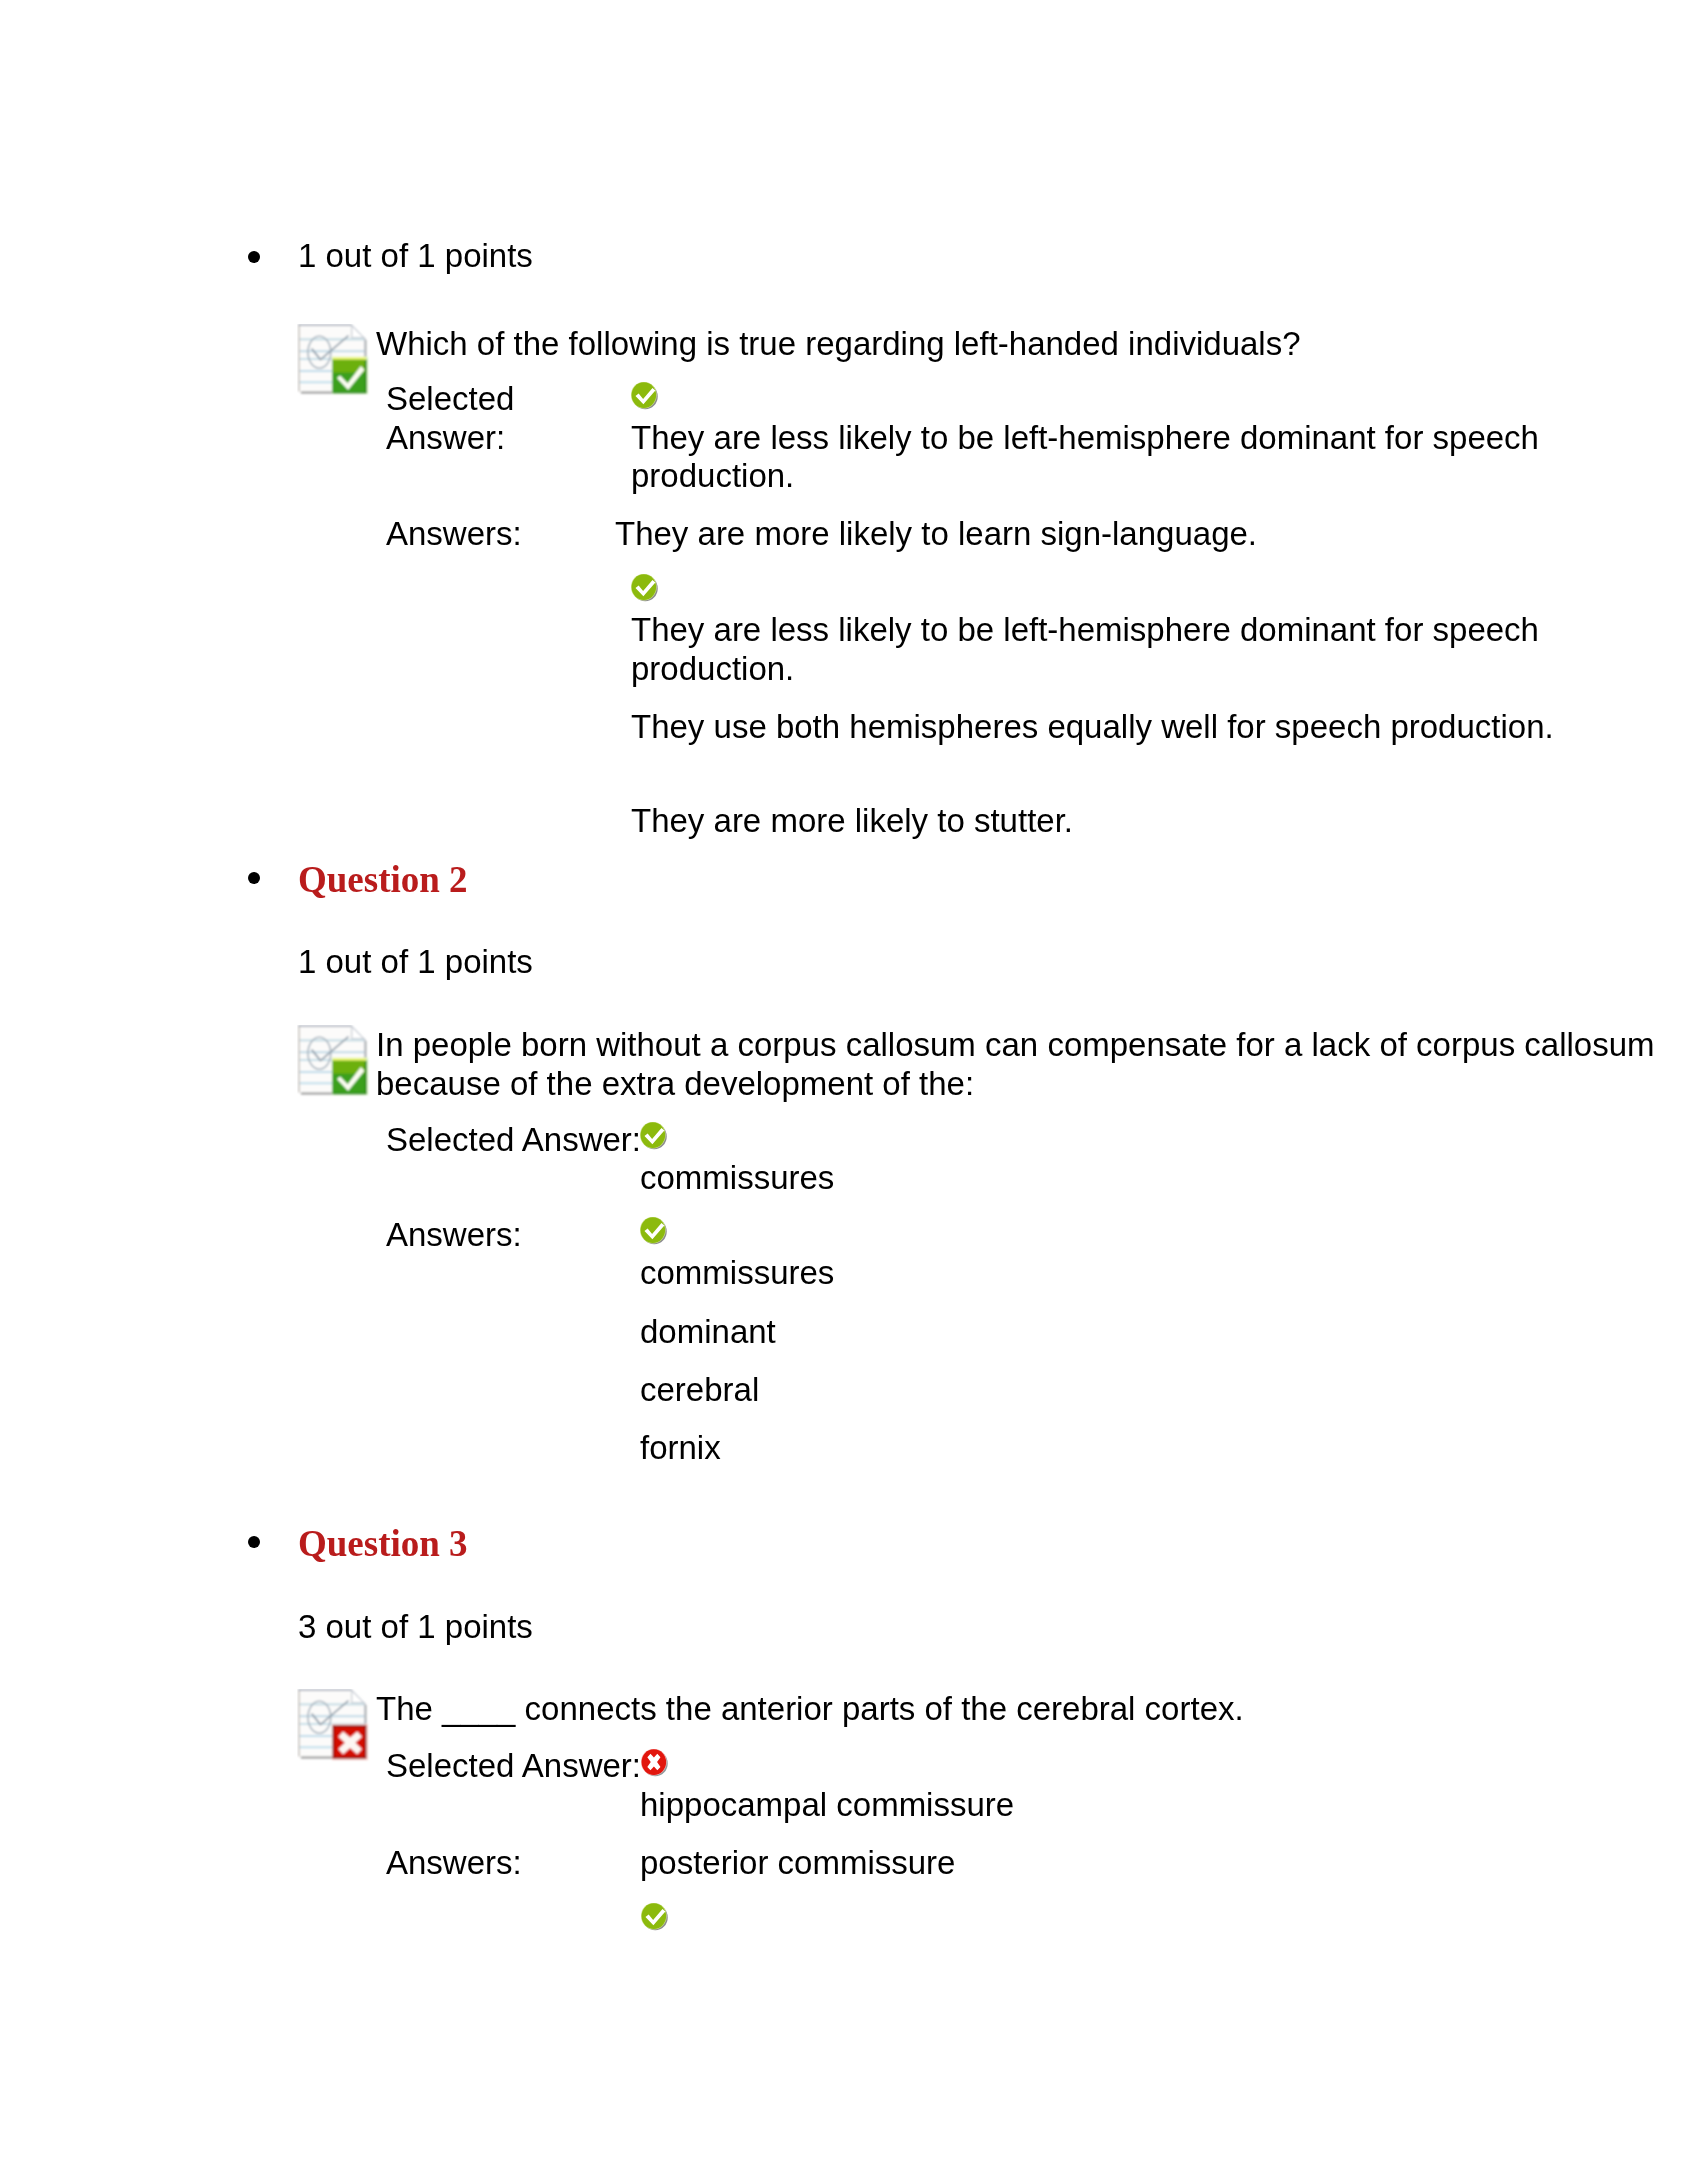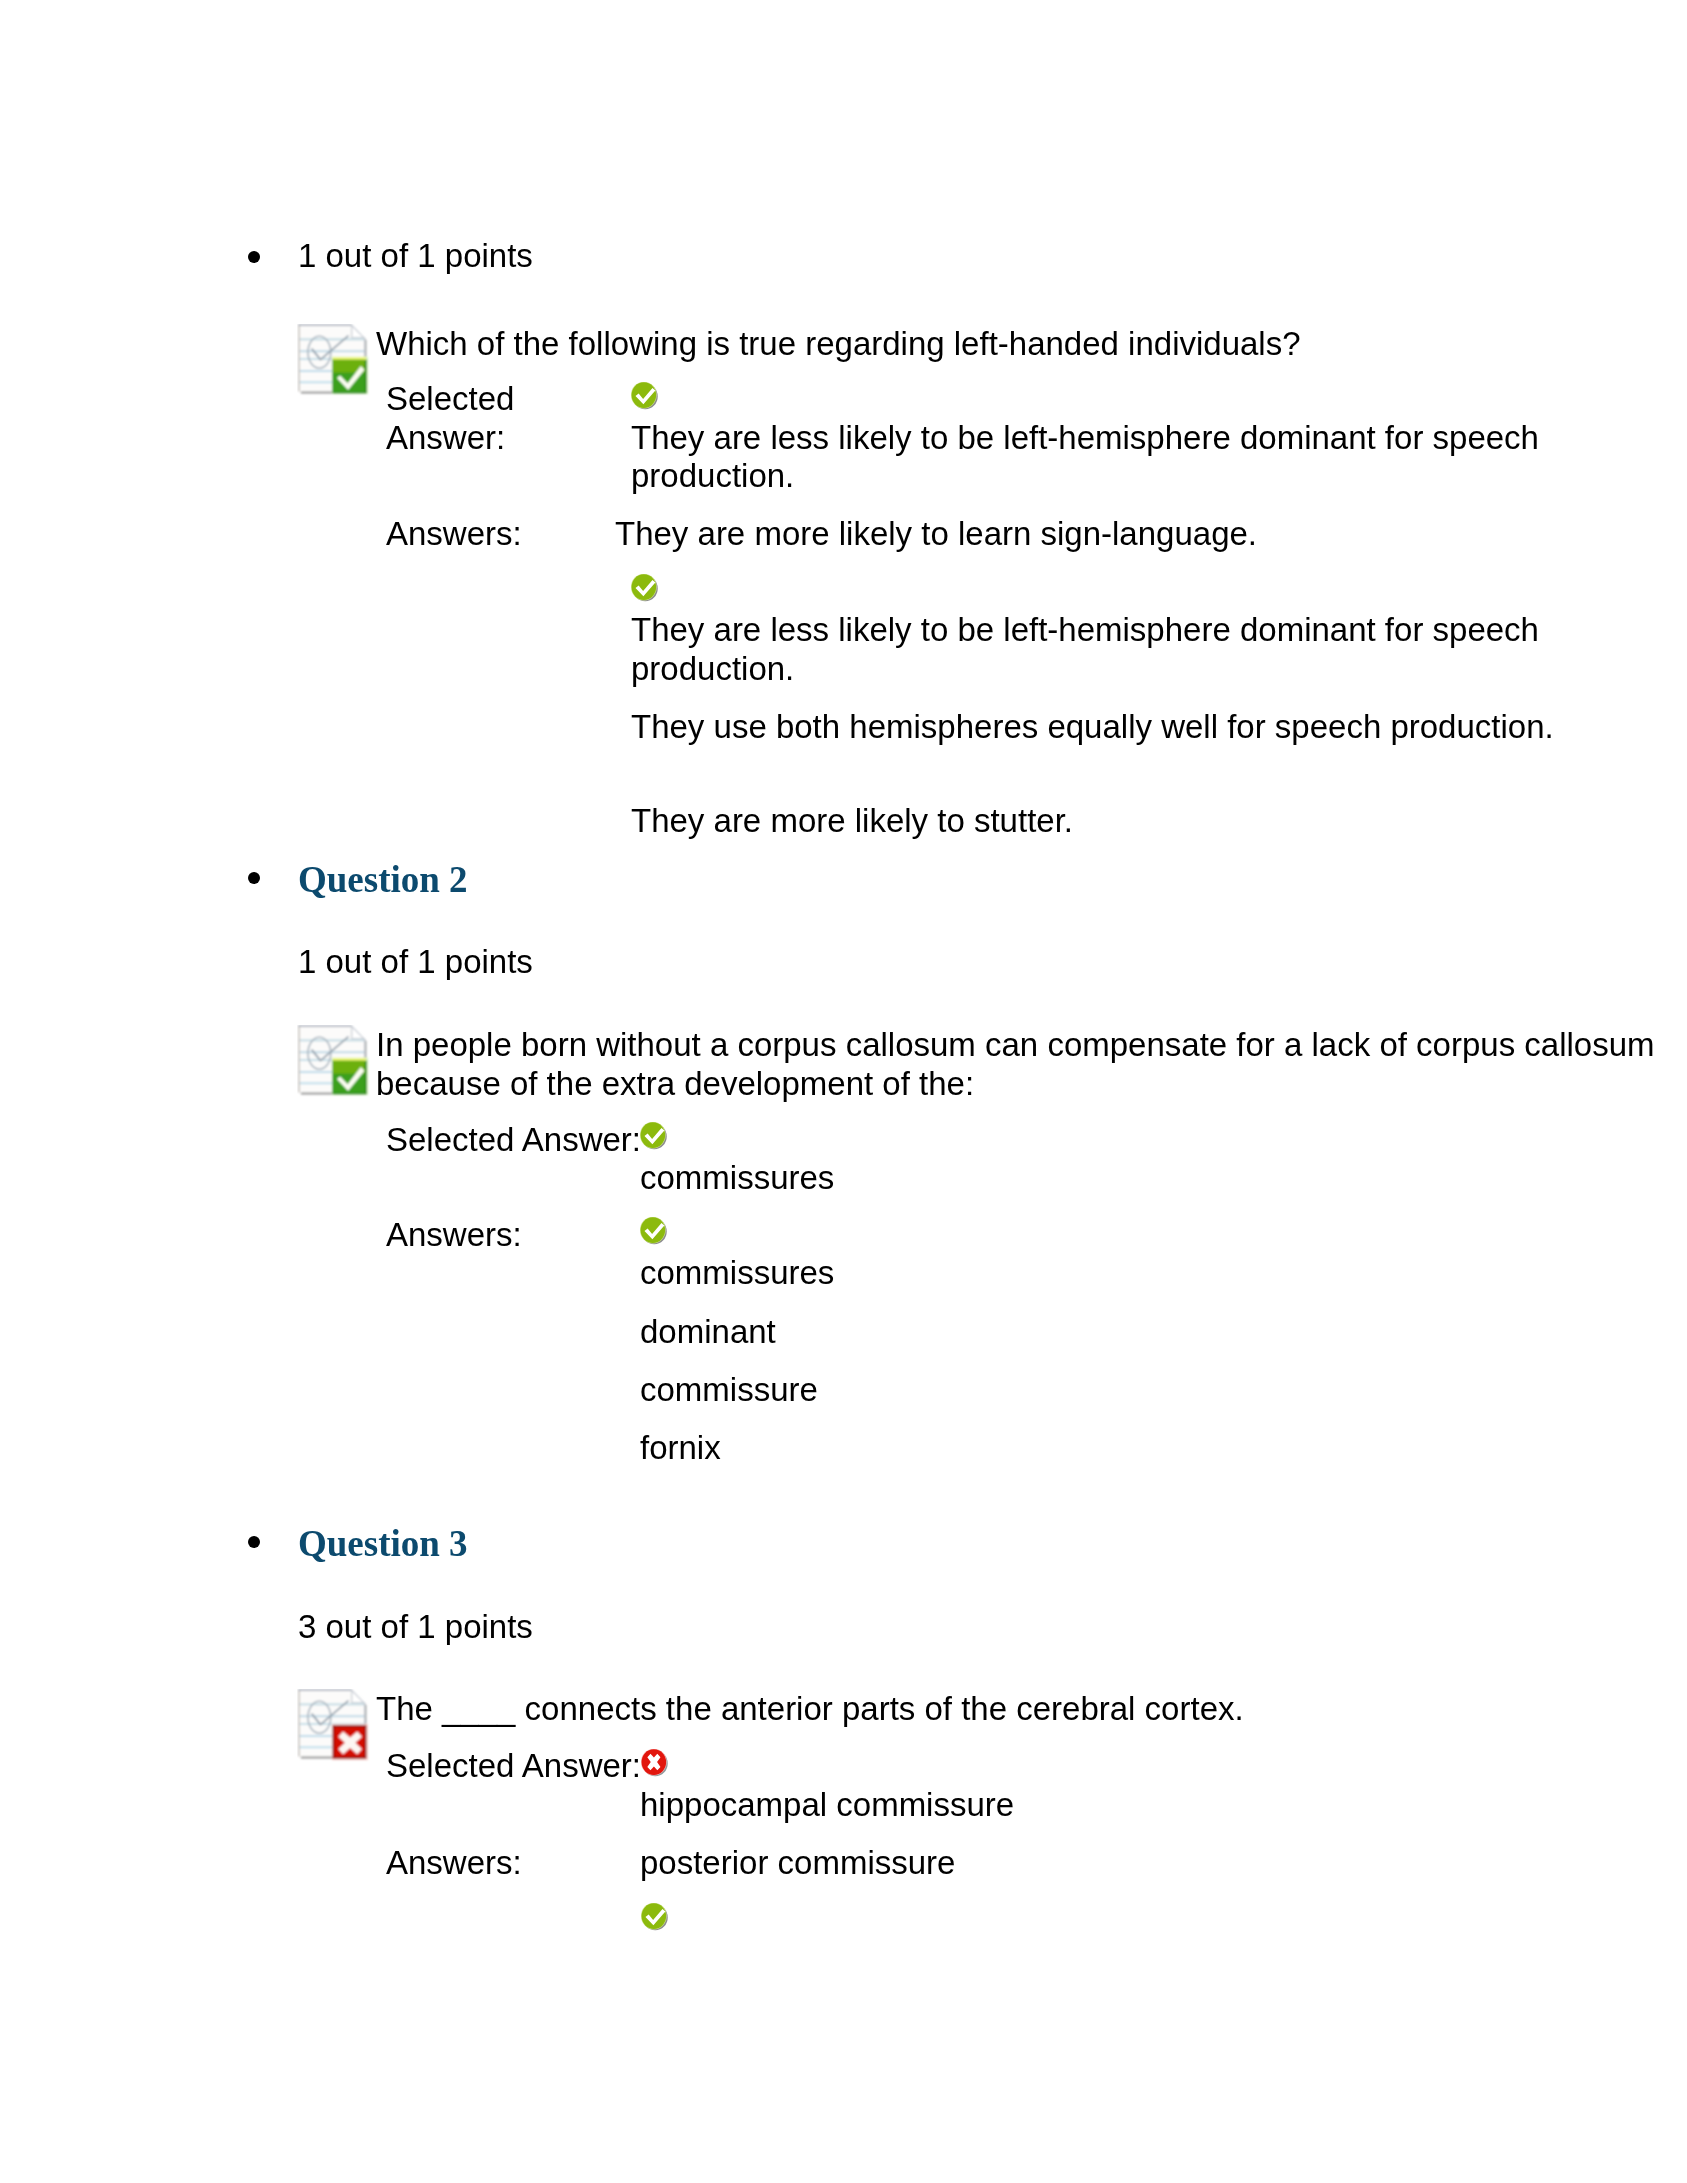--- a/index.html
+++ b/index.html
@@ -3,21 +3,21 @@
 <meta charset="utf-8">
 <title>Exam Review</title>
 <style>
   html,body{margin:0;padding:0;background:#ffffff;}
   body{width:1687px;height:2183px;position:relative;overflow:hidden;
        font-family:"Liberation Serif",serif;color:#000000;font-size:33px;}
   .page{position:absolute;left:0;top:0;width:1687px;height:2183px;background:#ffffff;}
   .ln{position:absolute;white-space:pre;font-size:33px;line-height:38px;
       font-family:Liberation Sans, sans-serif;color:#000000;}
   .hd{position:absolute;white-space:pre;font-size:37px;line-height:38px;font-weight:bold;
-      font-family:"Liberation Serif",serif;color:#0c4a6e;}
+      font-family:"Liberation Serif",serif;color:#b91c1c;}
   .bullet-marker{position:absolute;width:12px;height:12px;border-radius:50%;background:#000000;}
   .iconbox{position:absolute;line-height:0;}
 </style>
 </head>
 <body>
 
 <div class="page">
 <div>
 <div class="bullet-marker" style="left:248px;top:251px"></div>
 <div class="ln" style="left:298px;top:237px">1 out of 1 points</div>
@@ -151,21 +151,21 @@
           </defs>
           <g filter="url(#bcorrect-check-icon)">
             <ellipse cx="21.6" cy="21.8" rx="19.0" ry="19.6" fill="#8d8d8d"></ellipse>
             <ellipse cx="19.5" cy="19.8" rx="19.5" ry="20.4" fill="#cfe392"></ellipse>
             <ellipse cx="19.5" cy="19.8" rx="18.6" ry="19.6" fill="#8cba0c"></ellipse>
             <path d="M11.6 17.4 L18.4 25.6 L32.6 9.0 L37.0 12.8 L18.8 33.8 L6.8 21.2 Z" fill="#ffffff"></path>
           </g>
         </svg></div>
 <div class="ln" style="left:640px;top:1254px">commissures</div>
 <div class="ln" style="left:640px;top:1313px">dominant</div>
-<div class="ln" style="left:640px;top:1371px">commissure</div>
+<div class="ln" style="left:640px;top:1371px">cerebral</div>
 <div class="ln" style="left:640px;top:1429px">fornix</div>
 </div>
 <div>
 <div class="bullet-marker" style="left:248px;top:1536px"></div>
 <div class="hd" style="left:298px;top:1525px">Question 3</div>
 <div class="ln" style="left:298px;top:1608px">3 out of 1 points</div>
 <div class="iconbox" style="left:297px;top:1689px"><svg width="73" height="73" viewBox="0 0 32 32">
           <defs>
             <filter id="smquestion-document-icon" x="-10%" y="-10%" width="130%" height="130%">
               <feGaussianBlur stdDeviation="0.38"></feGaussianBlur>

